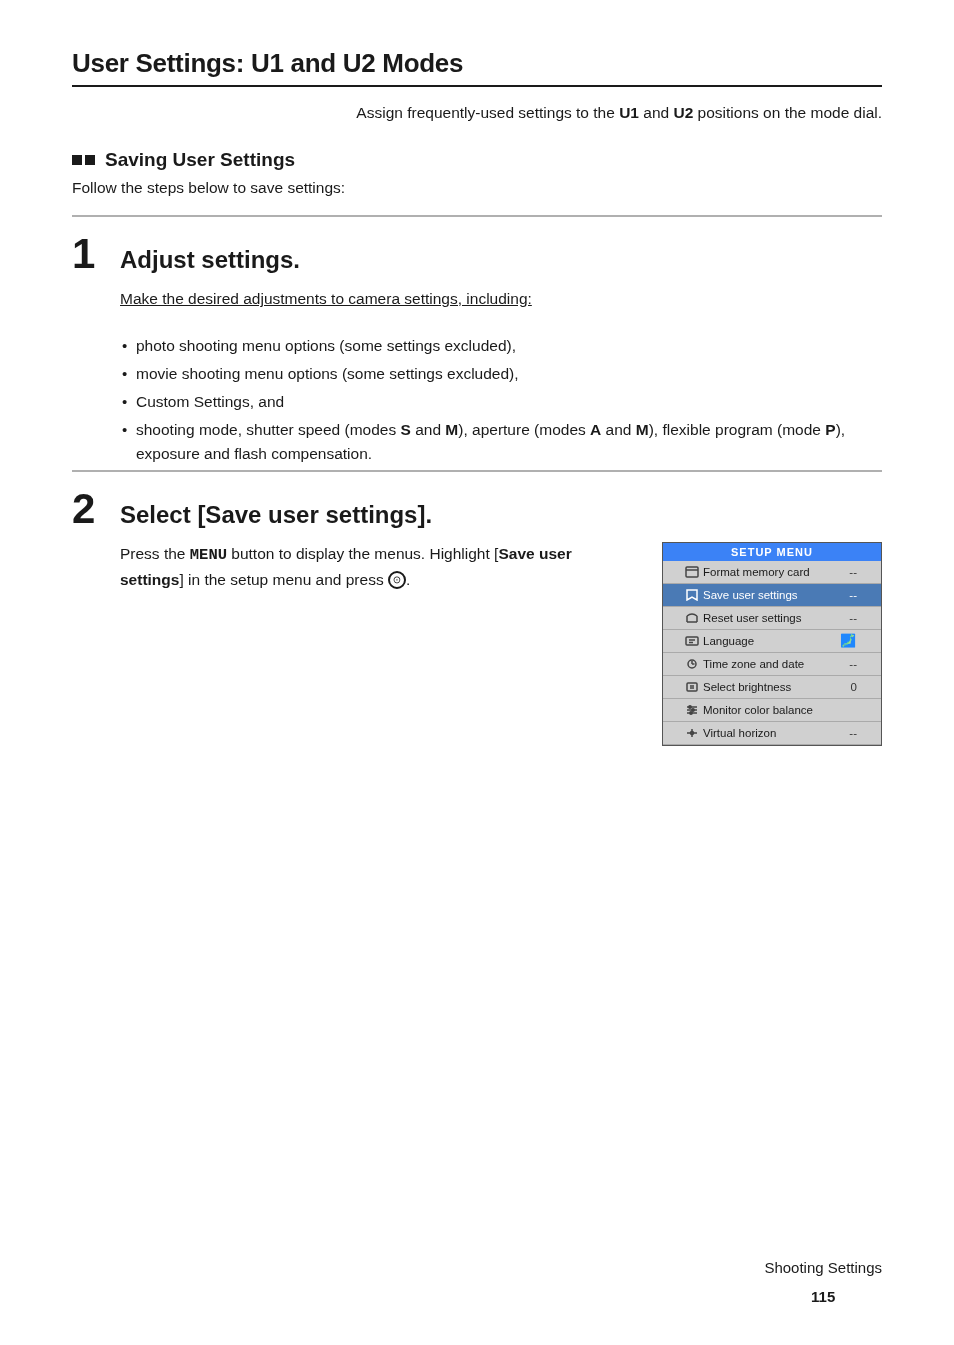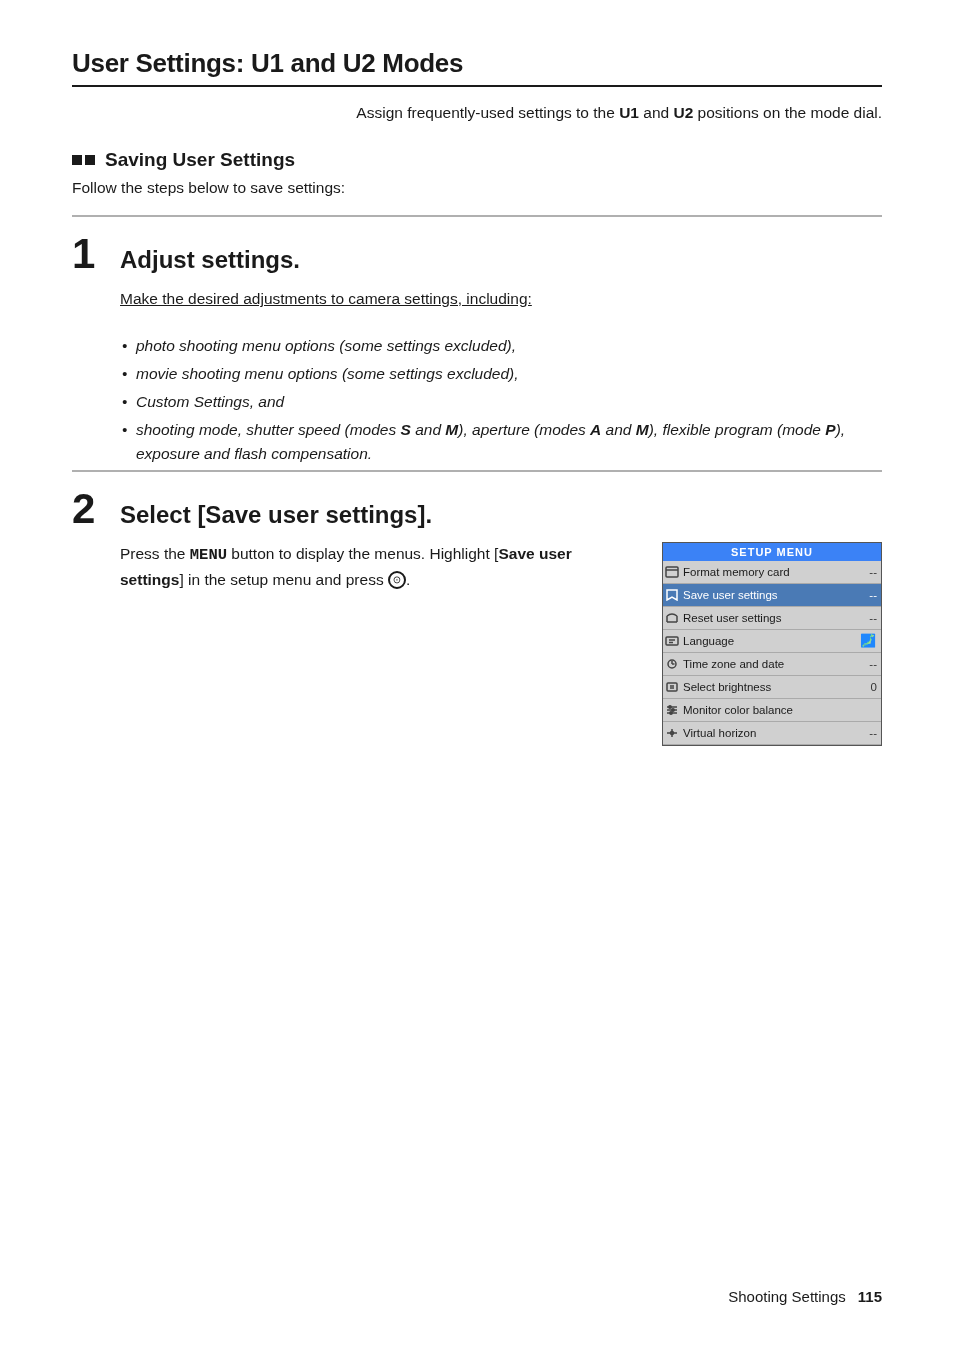--- a/index.html
+++ b/index.html
@@ -98,21 +98,20 @@
     }
 
     .step-body p {
       margin-bottom: 22px;
       text-decoration: underline;
     }
 
     .step-body ul {
       list-style: none;
       padding: 0;
-      font-style: italic;
     }
 
     .step-body ul li {
       padding-left: 16px;
       position: relative;
       margin-bottom: 4px;
       line-height: 1.55;
     }
 
     .step-body ul li::before {
@@ -165,21 +164,21 @@
       font-weight: bold;
     }
 
     .menu-rows {
       background: #c8c8c8;
     }
 
     .menu-row {
       display: flex;
       align-items: center;
-      padding: 2px 0;
+      padding: 2px 20px;
       border-bottom: 1px solid #aaa;
       background: #d0d0d0;
       min-height: 22px;
     }
 
     .menu-row.highlighted {
       background: #4a7ab5;
       color: #ffffff;
     }
 
@@ -224,20 +223,21 @@
     
     .page-footer {
       position: absolute;
       bottom: 40px;
       right: 72px;
       font-size: 15px;
       color: #1a1a1a;
       display: flex;
       align-items: center;
       gap: 12px;
+      flex-direction: column;
     }
 
     .footer-section {
       font-size: 15px;
     }
 
     .footer-page {
       font-size: 15px;
       font-weight: bold;
     }

